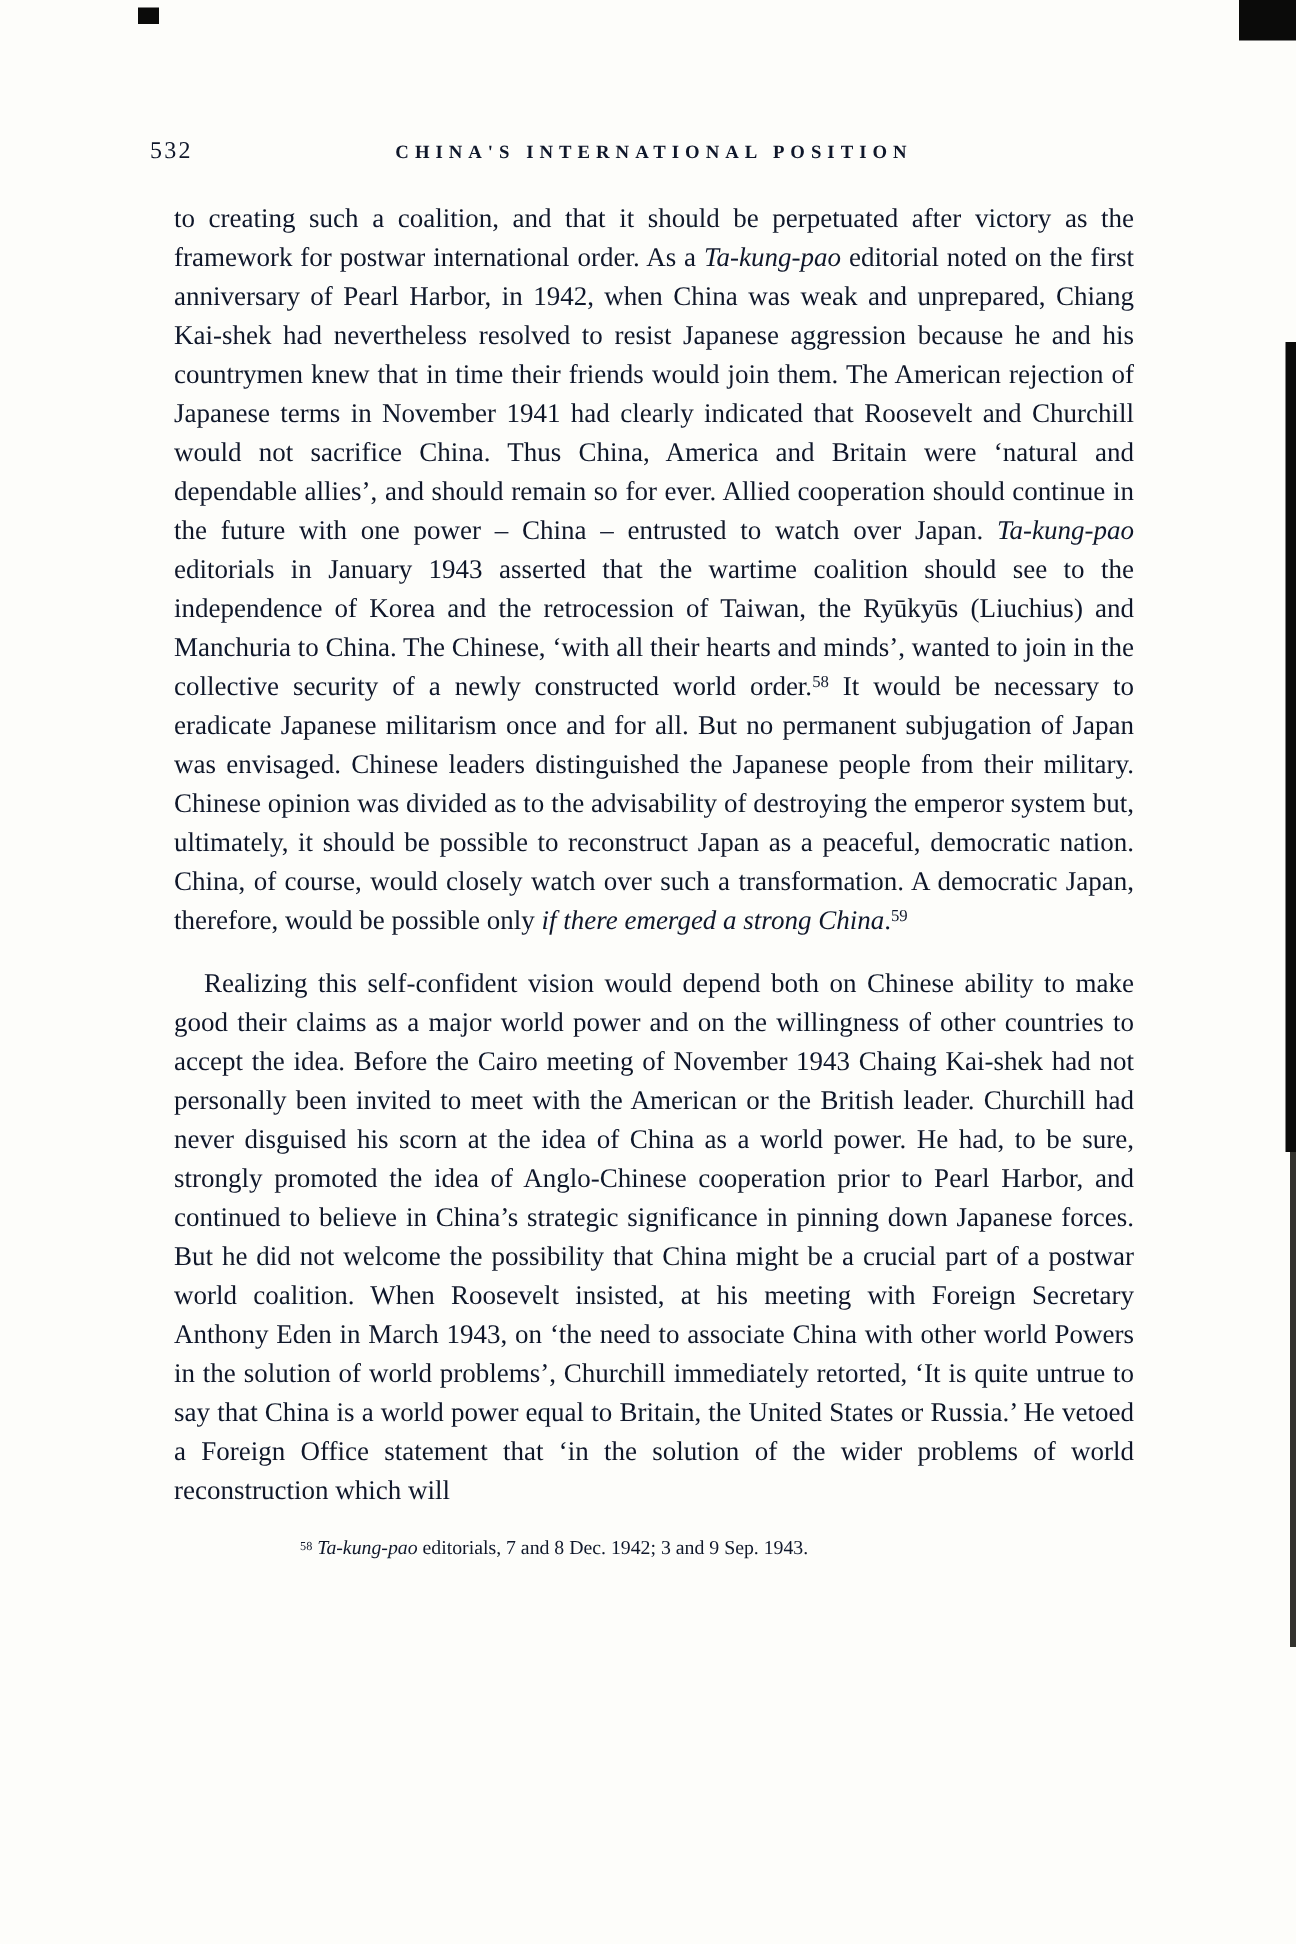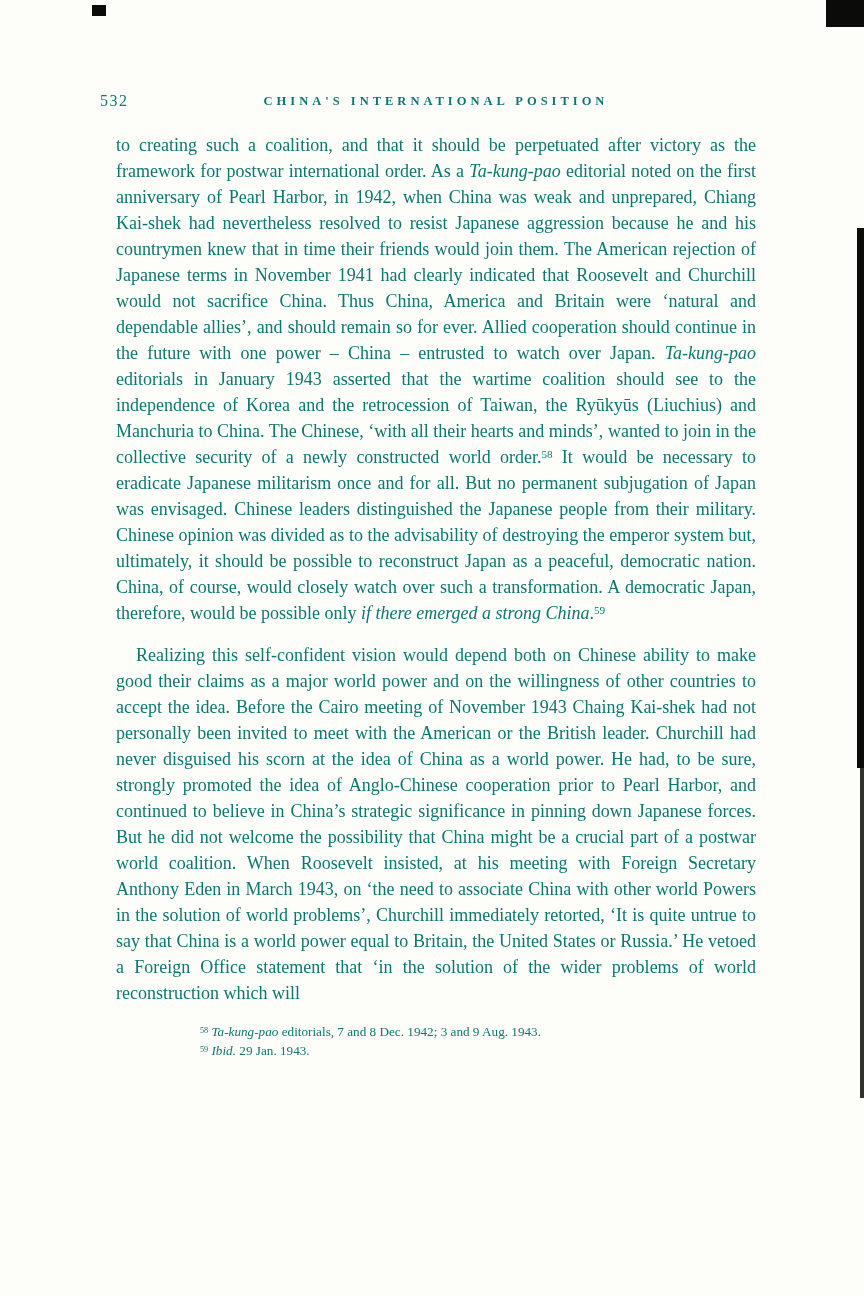--- a/index.html
+++ b/index.html
@@ -8,21 +8,21 @@
     background: #e9e7e2;
   }
   .page {
     position: relative;
     width: 864px;
     height: 1296px;
     margin: 0 auto;
     background: #fdfdfa;
     overflow: hidden;
     font-family: "Liberation Serif", "DejaVu Serif", serif;
-    color: #0f766e;
+    color: #0f172a;
   }
   
   .mark { position: absolute; background: #0b0b0a; }
   .mark-tl { left: 92px; top: 5px; width: 14px; height: 11px; }
   .mark-tr { right: 0; top: 0; width: 38px; height: 27px; }
   .mark-right-a { right: 0; top: 228px; width: 7px; height: 540px; }
   .mark-right-b { right: 0; top: 768px; width: 4px; height: 330px; background: #33322e; }
 
   .content {
     position: absolute;
@@ -90,18 +90,17 @@
       <span class="pagenum">532</span>
       <span class="running-title">CHINA'S INTERNATIONAL POSITION</span>
     </div>
 
     <div class="body-text">
         <p><span>to creating such a coalition, and that it should be perpetuated after victory as the framework for postwar international order. As a </span><i>Ta-kung-pao</i><span> editorial noted on the first anniversary of Pearl Harbor, in 1942, when China was weak and unprepared, Chiang Kai-shek had nevertheless resolved to resist Japanese aggression because he and his countrymen knew that in time their friends would join them. The American rejection of Japanese terms in November 1941 had clearly indicated that Roosevelt and Churchill would not sacrifice China. Thus China, America and Britain were ‘natural and dependable allies’, and should remain so for ever. Allied cooperation should continue in the future with one power – China – entrusted to watch over Japan. </span><i>Ta-kung-pao</i><span> editorials in January 1943 asserted that the wartime coalition should see to the independence of Korea and the retrocession of Taiwan, the Ryūkyūs (Liuchius) and Manchuria to China. The Chinese, ‘with all their hearts and minds’, wanted to join in the collective security of a newly constructed world order.</span><sup>58</sup><span> It would be necessary to eradicate Japanese militarism once and for all. But no permanent subjugation of Japan was envisaged. Chinese leaders distinguished the Japanese people from their military. Chinese opinion was divided as to the advisability of destroying the emperor system but, ultimately, it should be possible to reconstruct Japan as a peaceful, democratic nation. China, of course, would closely watch over such a transformation. A democratic Japan, therefore, would be possible only </span><i>if there emerged a strong China</i><span>.</span><sup>59</sup></p>
         <p class="indent"><span>Realizing this self-confident vision would depend both on Chinese ability to make good their claims as a major world power and on the willingness of other countries to accept the idea. Before the Cairo meeting of November 1943 Chaing Kai-shek had not personally been invited to meet with the American or the British leader. Churchill had never disguised his scorn at the idea of China as a world power. He had, to be sure, strongly promoted the idea of Anglo-Chinese cooperation prior to Pearl Harbor, and continued to believe in China’s strategic significance in pinning down Japanese forces. But he did not welcome the possibility that China might be a crucial part of a postwar world coalition. When Roosevelt insisted, at his meeting with Foreign Secretary Anthony Eden in March 1943, on ‘the need to associate China with other world Powers in the solution of world problems’, Churchill immediately retorted, ‘It is quite untrue to say that China is a world power equal to Britain, the United States or Russia.’ He vetoed a Foreign Office statement that ‘in the solution of the wider problems of world reconstruction which will</span></p>
       </div>
 
     <div class="footnotes">
-      <p><sup>58</sup><span> </span><i>Ta-kung-pao</i><span> editorials, 7 and 8 Dec. 1942; 3 and 9 Aug. 1943.</span></p>
-      <p><sup>59</sup><span> </span><i>Ibid.</i><span> 29 Jan. 1943.</span></p>
+      <p><sup>58</sup><span> </span><i>Ta-kung-pao</i><span> editorials, 7 and 8 Dec. 1942; 3 and 9 Sep. 1943.</span></p>
     </div>
 
   </div>
 </div>
 
 </body></html>

